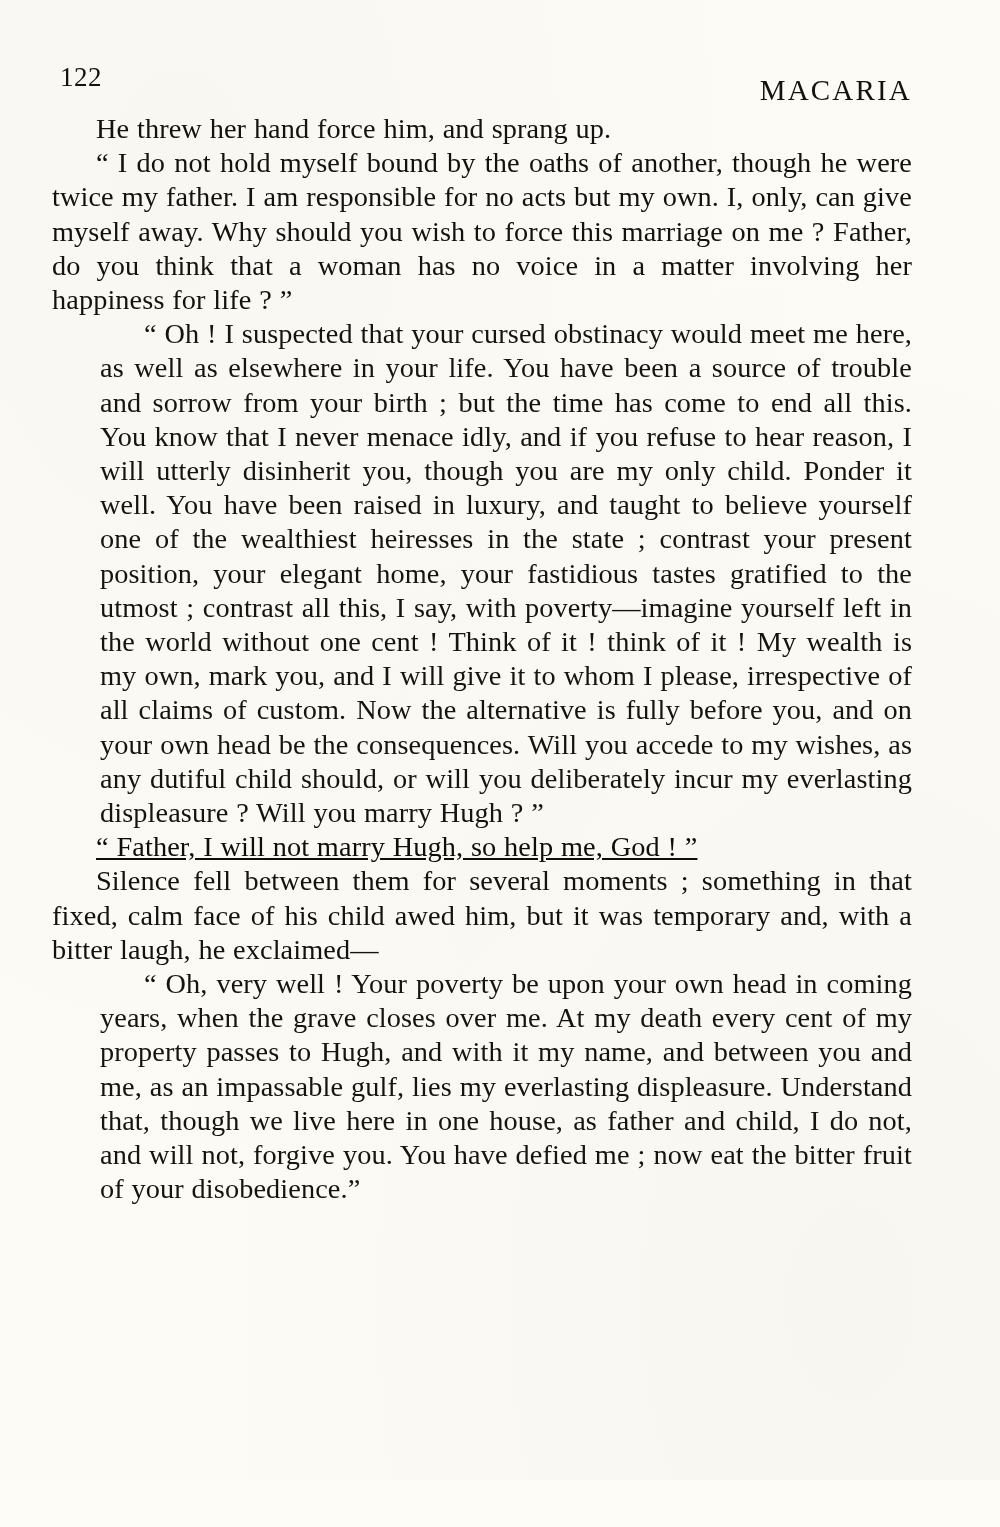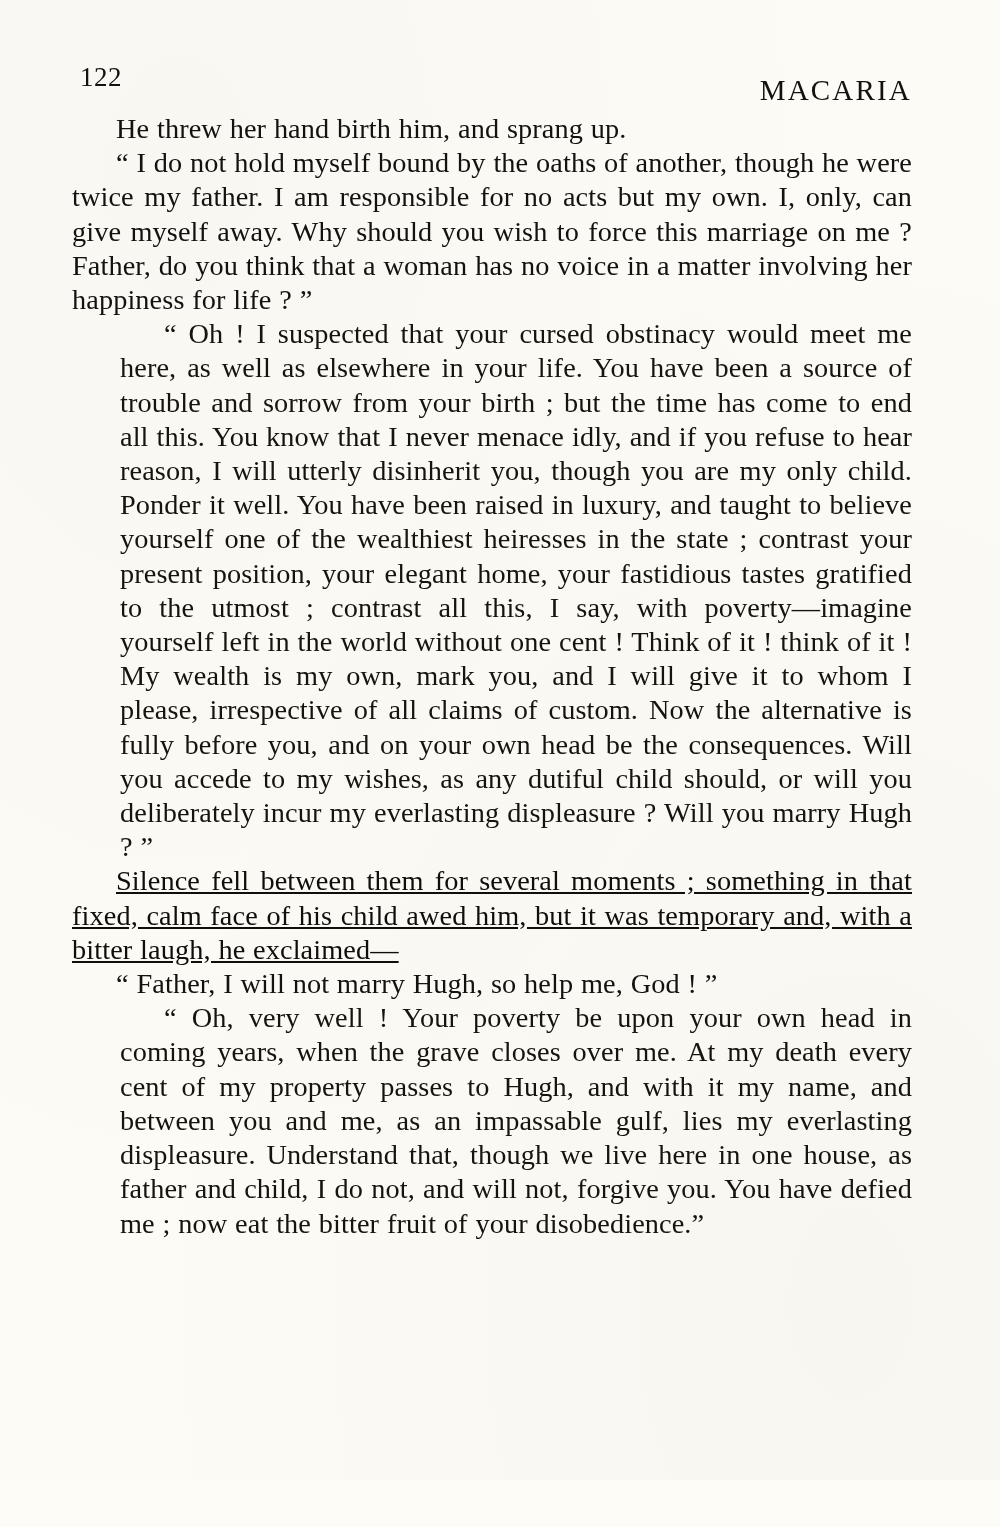--- a/index.html
+++ b/index.html
@@ -12,21 +12,21 @@
     background: #fdfcf7;
     font-family: "Liberation Serif", serif;
     color: #141210;
     overflow: hidden;
   }
   .page {
     position: relative;
     width: 1000px;
     height: 1480px;
     box-sizing: border-box;
-    padding: 52px 88px 40px 72px;
+    padding: 52px 88px 40px 52px;
     background:
       radial-gradient(ellipse at 18% 12%, rgba(0,0,0,0.016), rgba(0,0,0,0) 60%),
       radial-gradient(ellipse at 85% 88%, rgba(0,0,0,0.018), rgba(0,0,0,0) 62%),
       #fcfbf5;
   }
   .header {
     position: relative;
     height: 50px;
     margin-bottom: 10px;
   }
@@ -67,21 +67,21 @@
 <body>
 
 <div class="page">
 
   <div class="header">
     <div class="folio">122</div>
     <div class="running-title">MACARIA</div>
   </div>
 
   <div class="body-text">
-    <p>He threw her hand birth him, and sprang up.</p>
+    <p>He threw her hand force him, and sprang up.</p>
     <p>“ I do not hold myself bound by the oaths of another, though he were twice my father. I am responsible for no acts but my own. I, only, can give myself away. Why should you wish to force this marriage on me ? Father, do you think that a woman has no voice in a matter involving her happiness for life ? ”</p>
     <p>“ Oh ! I suspected that your cursed obstinacy would meet me here, as well as elsewhere in your life. You have been a source of trouble and sorrow from your birth ; but the time has come to end all this. You know that I never menace idly, and if you refuse to hear reason, I will utterly disinherit you, though you are my only child. Ponder it well. You have been raised in luxury, and taught to believe yourself one of the wealthiest heiresses in the state ; contrast your present position, your elegant home, your fastidious tastes gratified to the utmost ; contrast all this, I say, with poverty—imagine yourself left in the world without one cent ! Think of it ! think of it ! My wealth is my own, mark you, and I will give it to whom I please, irrespective of all claims of custom. Now the alternative is fully before you, and on your own head be the consequences. Will you accede to my wishes, as any dutiful child should, or will you deliberately incur my everlasting displeasure ? Will you marry Hugh ? ”</p>
+    <p>“ Father, I will not marry Hugh, so help me, God ! ”</p>
     <p>Silence fell between them for several moments ; something in that fixed, calm face of his child awed him, but it was temporary and, with a bitter laugh, he exclaimed—</p>
-    <p>“ Father, I will not marry Hugh, so help me, God ! ”</p>
     <p>“ Oh, very well ! Your poverty be upon your own head in coming years, when the grave closes over me. At my death every cent of my property passes to Hugh, and with it my name, and between you and me, as an impassable gulf, lies my everlasting displeasure. Understand that, though we live here in one house, as father and child, I do not, and will not, forgive you. You have defied me ; now eat the bitter fruit of your disobedience.”</p>
   </div>
 
 </div>
 
 </body></html>

